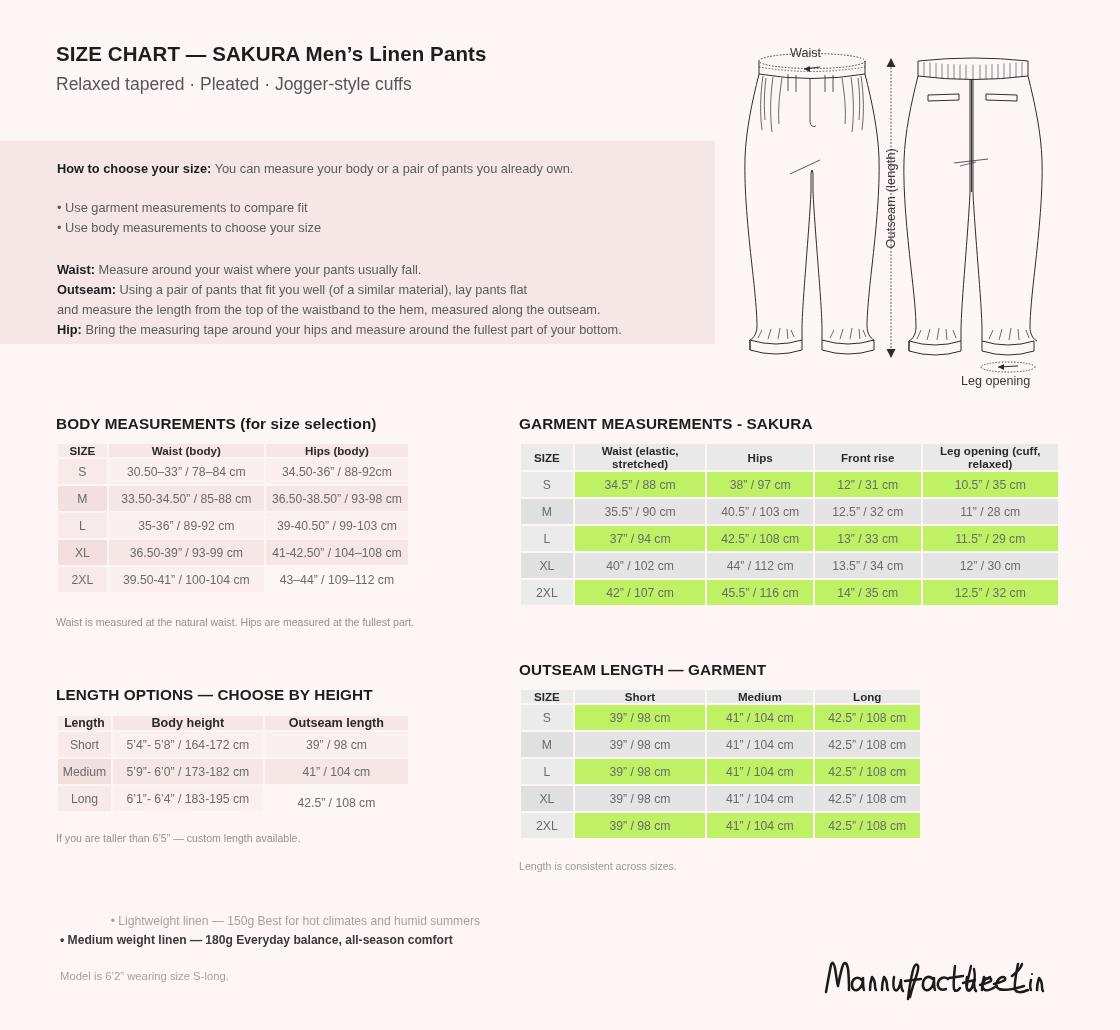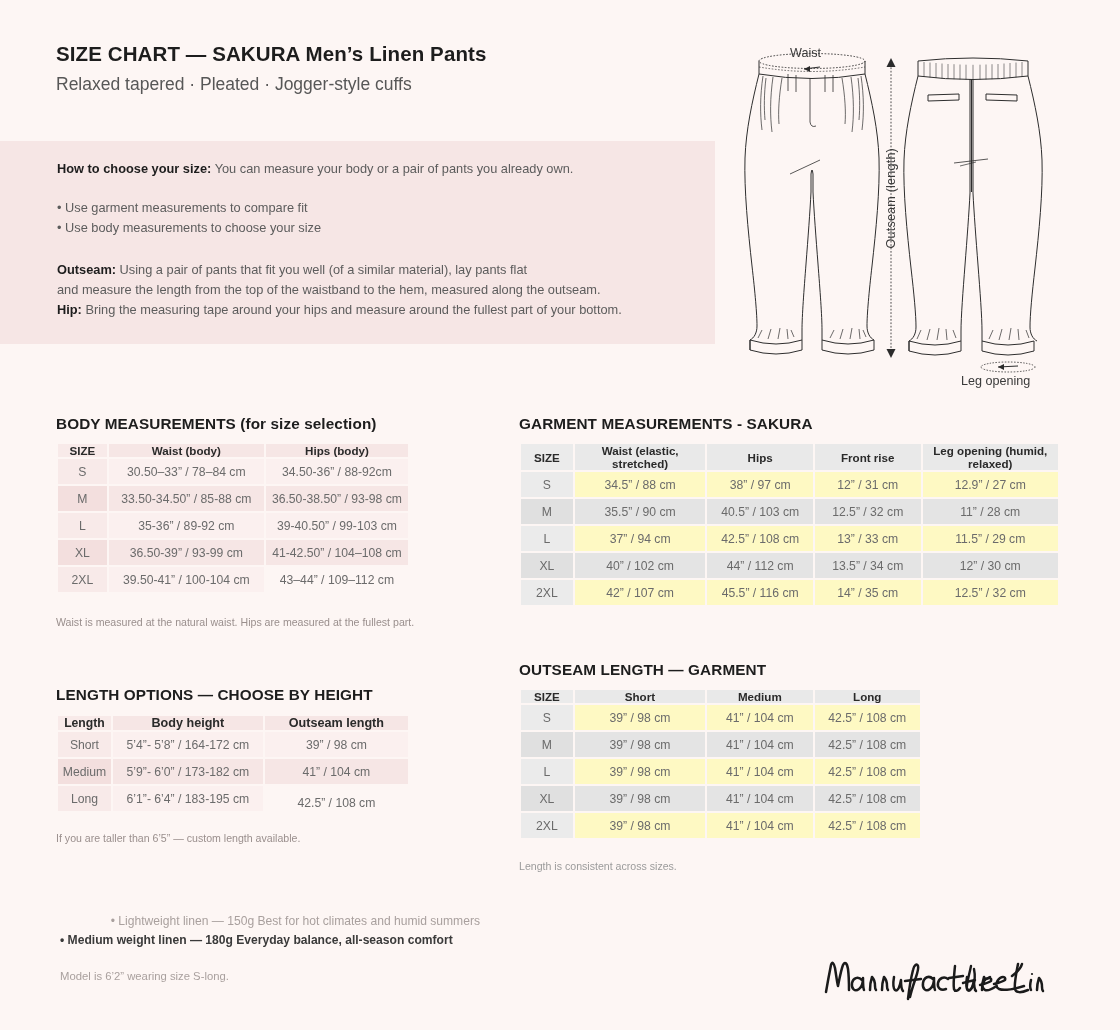--- a/index.html
+++ b/index.html
@@ -72,21 +72,21 @@
   .t-pink th { background: #f6e6e5; color: #2a2a2a; }
   .t-pink td { background: #fbf0ef; }
   .t-pink tr.alt td { background: #f6e6e5; }
   .t-pink td.blank { background: transparent; }
   .t-pink th.sz, .t-pink td.sz { background: #f8eae9; }
   .t-pink tr.alt td.sz { background: #f3dfde; }
   .t-pink th, .t-pink td { border-color: #fdf6f4; border-width: 2px; }
 
   
   .t-grey th { background: #e9e9e9; color: #2a2a2a; }
-  .t-grey td { background: #fef9c3; }
+  .t-grey td { background: #bef264; }
   .t-grey tr.alt td { background: #e4e4e4; }
   .t-grey th.sz, .t-grey td.sz { background: #ebebeb; }
   .t-grey tr.alt td.sz { background: #e0e0e0; }
   .t-grey th, .t-grey td { border-color: #fdf6f4; border-width: 2px; }
 
   .note {
     position: absolute; font-size: 10.6px; color: #9a8f8d; white-space: nowrap;
   }
   .note.grey { color: #9b9b9b; }
 
@@ -117,20 +117,23 @@
     <div class="info-inner">
       <div class="info-lead">
         <b>How to choose your size:</b>
         <span>You can measure your body or a pair of pants you already own.</span>
       </div>
       <div class="bullets">
         <div>• Use garment measurements to compare fit</div>
         <div>• Use body measurements to choose your size</div>
       </div>
       <div class="howto">
+        <div>
+          <b>Waist:</b><span> Measure around your waist where your pants usually fall.</span>
+        </div>
         <div>
           <b>Outseam:</b><span> Using a pair of pants that fit you well (of a similar material), lay pants flat</span>
         </div>
         <div>and measure the length from the top of the waistband to the hem, measured along the outseam.</div>
         <div>
           <b>Hip:</b><span> Bring the measuring tape around your hips and measure around the fullest part of your bottom.</span>
         </div>
       </div>
     </div>
   </div>
@@ -308,30 +311,30 @@
         <col style="width:108px">
         <col style="width:108px">
         <col style="width:138px">
       </colgroup>
     <thead>
       <tr>
         <th class="sz">SIZE</th>
         <th>Waist (elastic, stretched)</th>
         <th>Hips</th>
         <th>Front rise</th>
-        <th>Leg opening (humid, relaxed)</th>
+        <th>Leg opening (cuff, relaxed)</th>
       </tr>
     </thead>
     <tbody>
       <tr style="height:27px">
         <td class="sz">S</td>
         <td>34.5” / 88 cm</td>
         <td>38” / 97 cm</td>
         <td>12” / 31 cm</td>
-        <td>12.9” / 27 cm</td>
+        <td>10.5” / 35 cm</td>
       </tr>
       <tr class="alt" style="height:27px">
         <td class="sz">M</td>
         <td>35.5” / 90 cm</td>
         <td>40.5” / 103 cm</td>
         <td>12.5” / 32 cm</td>
         <td>11” / 28 cm</td>
       </tr>
       <tr style="height:27px">
         <td class="sz">L</td>

